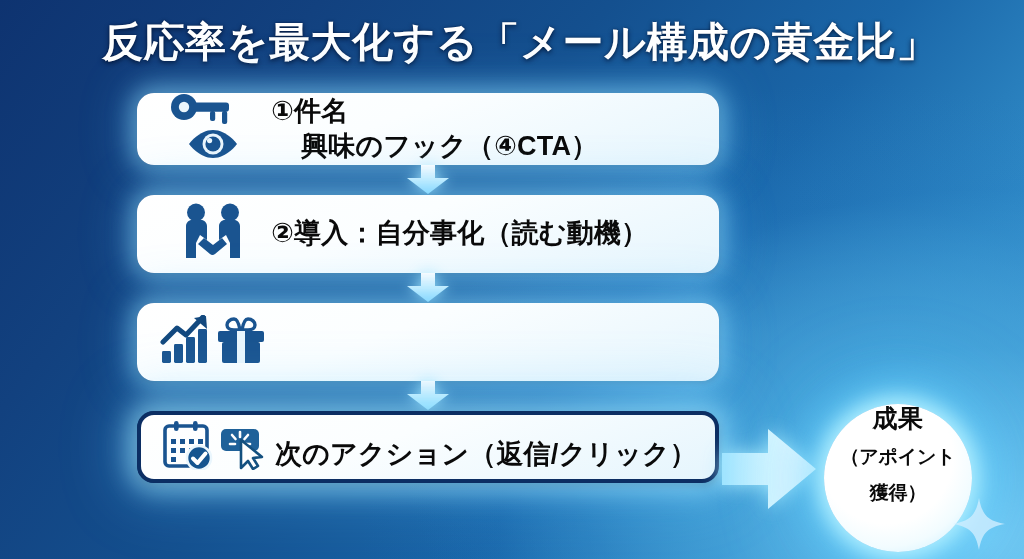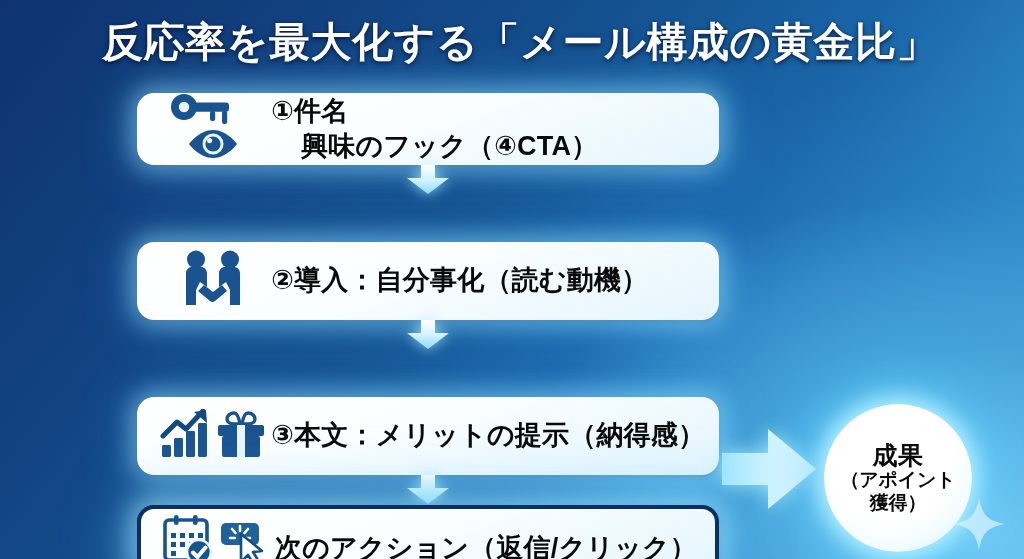--- a/index.html
+++ b/index.html
@@ -54,21 +54,21 @@
     border-radius: 17px;
     background: linear-gradient(160deg, #ffffff 0%, #fbfeff 42%, #e5f5fd 100%);
     box-shadow:
       0 0 22px 6px rgba(150,225,255,0.50),
       0 0 46px 12px rgba(90,195,255,0.26),
       0 2px 5px rgba(4,24,60,0.30);
     padding: 6px 12px 6px 22px;
   }
 
   .step.tall  { height: 72px; justify-content: center; }
-  .step.short { height: 78px; margin-top: 47px; }
+  .step.short { height: 78px; }
 
   .step.highlight {
     border: 4px solid #0c2e63;
     box-shadow:
       0 0 26px 8px rgba(160,230,255,0.62),
       0 0 58px 16px rgba(95,200,255,0.34),
       0 3px 7px rgba(3,20,52,0.42);
   }
 
   .step-icons {
@@ -130,37 +130,36 @@
     height: 148px;
     border-radius: 50%;
     background: radial-gradient(circle at 42% 36%, #ffffff 0%, #ffffff 52%, #f2fcff 70%, #d8f4ff 84%, #b8ecff 100%);
     box-shadow:
       0 0 20px 7px rgba(180,240,255,0.95),
       0 0 44px 16px rgba(110,215,255,0.62),
       0 0 80px 30px rgba(70,195,255,0.32);
     display: flex;
     flex-direction: column;
     align-items: center;
-    justify-content: center;
+    justify-content: flex-start;
     text-align: center;
     color: #0a0a0a;
   }
   #result .r-main {
     font-size: 25px;
     font-weight: bold;
     line-height: 1.12;
     letter-spacing: 0.5px;
   }
   #result .r-sub {
     font-size: 19px;
     font-weight: bold;
     line-height: 1.16;
-    margin-top: 1px;
+    margin-top: 14px;
     letter-spacing: -0.2px;
-    font-family: Liberation Mono, monospace;
   }
 
   
   #sparkle {
     position: absolute;
     left: 952px;
     top: 497px;
     width: 54px;
     height: 54px;
     opacity: 0.88;
@@ -272,23 +271,20 @@
           <svg width="50" height="50" viewBox="0 0 50 50">
             <g fill="#1a5490">
               <path d="M18 4c-4 0-7 3-7 6s3 5 7 5h6c-1-6-3-11-6-11z" fill="none" stroke="#1a5490" stroke-width="3.4"></path>
               <path d="M32 4c4 0 7 3 7 6s-3 5-7 5h-6c1-6 3-11 6-11z" fill="none" stroke="#1a5490" stroke-width="3.4"></path>
               <rect x="2" y="16" width="46" height="11" rx="2"></rect>
               <rect x="6" y="27" width="38" height="21" rx="2"></rect>
               <rect x="21" y="16" width="8" height="32" fill="#eaf6fd"></rect>
             </g>
           </svg>
         </span>
-      </div>
-      <div class="step-text">
-        <span class="l1">③本文：メリットの提示（納得感）</span>
       </div>
     </div>
 
     <div class="down-arrow">
       <span>
         <svg width="46" height="30" viewBox="0 0 46 30">
           <defs>
             <linearGradient id="dg3" x1="0" y1="0" x2="0" y2="1">
               <stop offset="0%" stop-color="#ffffff"></stop>
               <stop offset="55%" stop-color="#cdf2ff"></stop>

